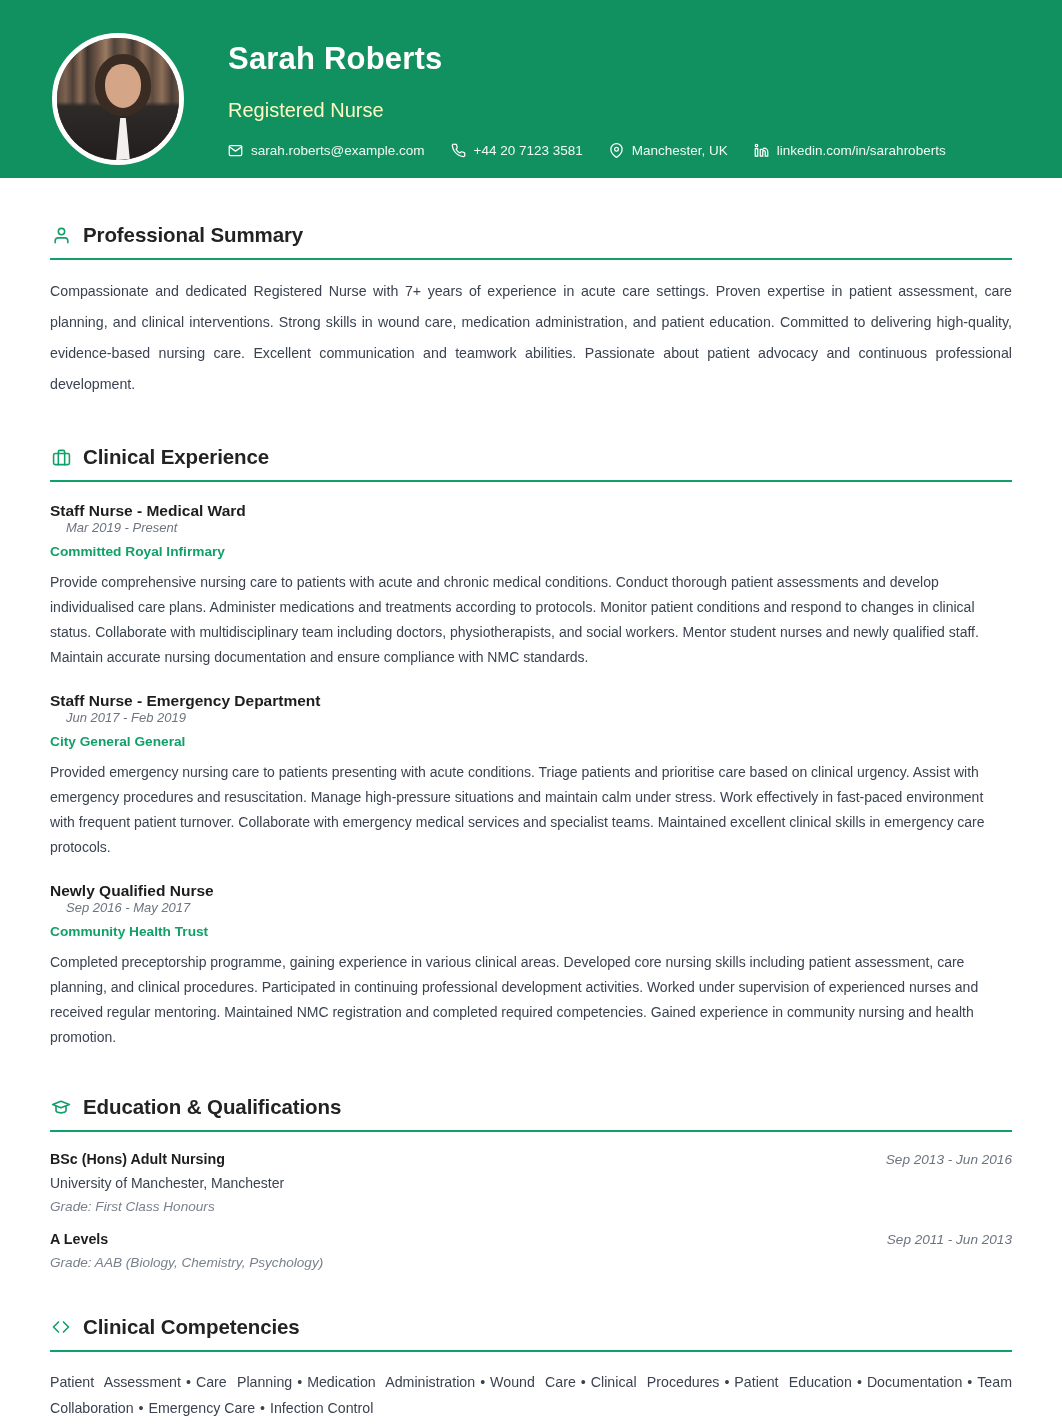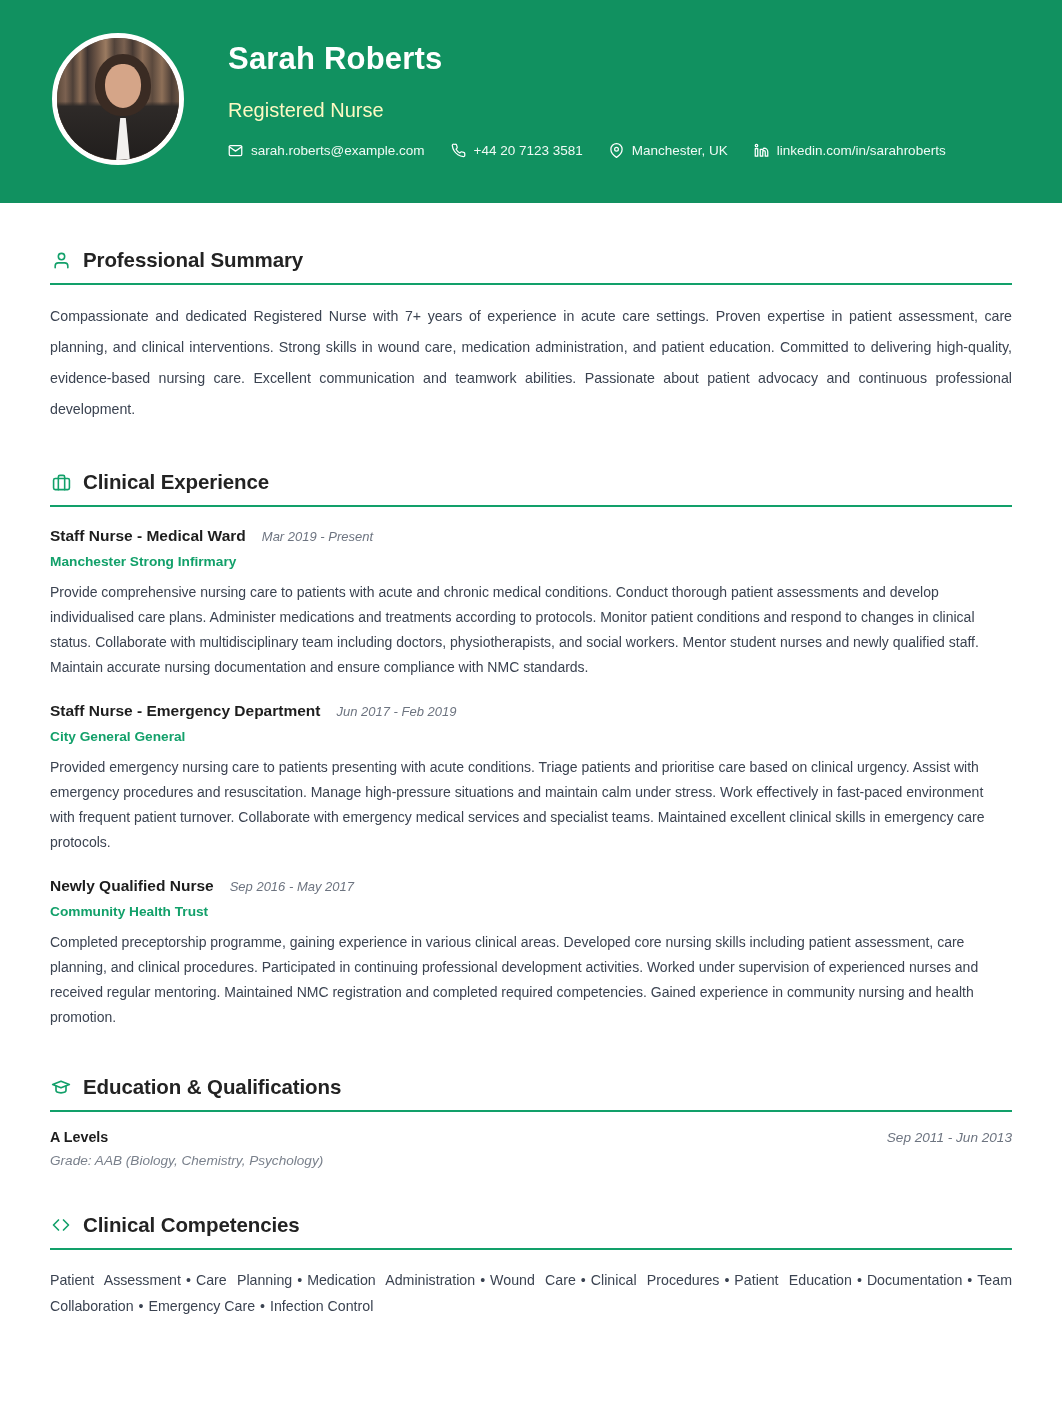--- a/index.html
+++ b/index.html
@@ -11,21 +11,21 @@
     width: 1062px;
     min-height: 1428px;
     font-family: "Liberation Sans", sans-serif;
     color: #333333;
     -webkit-font-smoothing: antialiased;
   }
 
   
   .header {
     background: #119160;
-    height: 203px;
+    height: 178px;
     box-sizing: border-box;
     padding: 0 0 0 52px;
     display: flex;
     align-items: flex-start;
     position: relative;
   }
   .avatar-wrap {
     margin-top: 33px;
     width: 132px;
     height: 132px;
@@ -146,22 +146,23 @@
     color: #3b4351;
     text-align: justify;
     margin-top: 16px;
   }
 
   
   .exp-item { margin-top: 22px; }
   .exp-item.first { margin-top: 20px; }
   .exp-row {
     display: flex;
-    justify-content: flex-start;
+    justify-content: space-between;
     align-items: baseline;
+    flex-direction: column;
   }
   .exp-role {
     font-size: 15.5px;
     font-weight: bold;
     color: #1d1d1d;
   }
   .exp-date {
     font-size: 13px;
     font-style: italic;
     color: #6d7480;
@@ -311,21 +312,21 @@
       </span>
       <span class="section-title">Clinical Experience</span>
     </div>
     <div class="section-rule"></div>
 
     <div class="exp-item first">
       <div class="exp-row">
         <span class="exp-role">Staff Nurse - Medical Ward</span>
         <span class="exp-date">Mar 2019 - Present</span>
       </div>
-      <div class="exp-org">Manchester Strong Infirmary</div>
+      <div class="exp-org">Committed Royal Infirmary</div>
       <div class="exp-desc">Provide comprehensive nursing care to patients with acute and chronic medical conditions. Conduct thorough patient assessments and develop individualised care plans. Administer medications and treatments according to protocols. Monitor patient conditions and respond to changes in clinical status. Collaborate with multidisciplinary team including doctors, physiotherapists, and social workers. Mentor student nurses and newly qualified staff. Maintain accurate nursing documentation and ensure compliance with NMC standards.</div>
     </div>
 
     <div class="exp-item">
       <div class="exp-row">
         <span class="exp-role">Staff Nurse - Emergency Department</span>
         <span class="exp-date">Jun 2017 - Feb 2019</span>
       </div>
       <div class="exp-org">City General General</div>
       <div class="exp-desc">Provided emergency nursing care to patients presenting with acute conditions. Triage patients and prioritise care based on clinical urgency. Assist with emergency procedures and resuscitation. Manage high-pressure situations and maintain calm under stress. Work effectively in fast-paced environment with frequent patient turnover. Collaborate with emergency medical services and specialist teams. Maintained excellent clinical skills in emergency care protocols.</div>
@@ -346,20 +347,28 @@
       <span class="section-icon">
         <svg width="20" height="20" viewBox="0 0 24 24" fill="none" stroke="currentColor" stroke-width="2" stroke-linecap="round" stroke-linejoin="round">
           <path d="M22 9L12 5 2 9l10 4 10-4z"></path>
             <path d="M6 11v5c0 1.7 2.7 3 6 3s6-1.3 6-3v-5"></path>
         </svg>
       </span>
       <span class="section-title">Education &amp; Qualifications</span>
     </div>
     <div class="section-rule"></div>
 
+    <div class="edu-item first">
+      <div class="edu-row">
+        <span class="edu-degree">BSc (Hons) Adult Nursing</span>
+        <span class="edu-date">Sep 2013 - Jun 2016</span>
+      </div>
+      <div class="edu-school">University of Manchester, Manchester</div>
+      <div class="edu-grade">Grade: First Class Honours</div>
+    </div>
 
     <div class="edu-item">
       <div class="edu-row">
         <span class="edu-degree">A Levels</span>
         <span class="edu-date">Sep 2011 - Jun 2013</span>
       </div>
       <div class="edu-grade">Grade: AAB (Biology, Chemistry, Psychology)</div>
     </div>
   </div>
 

